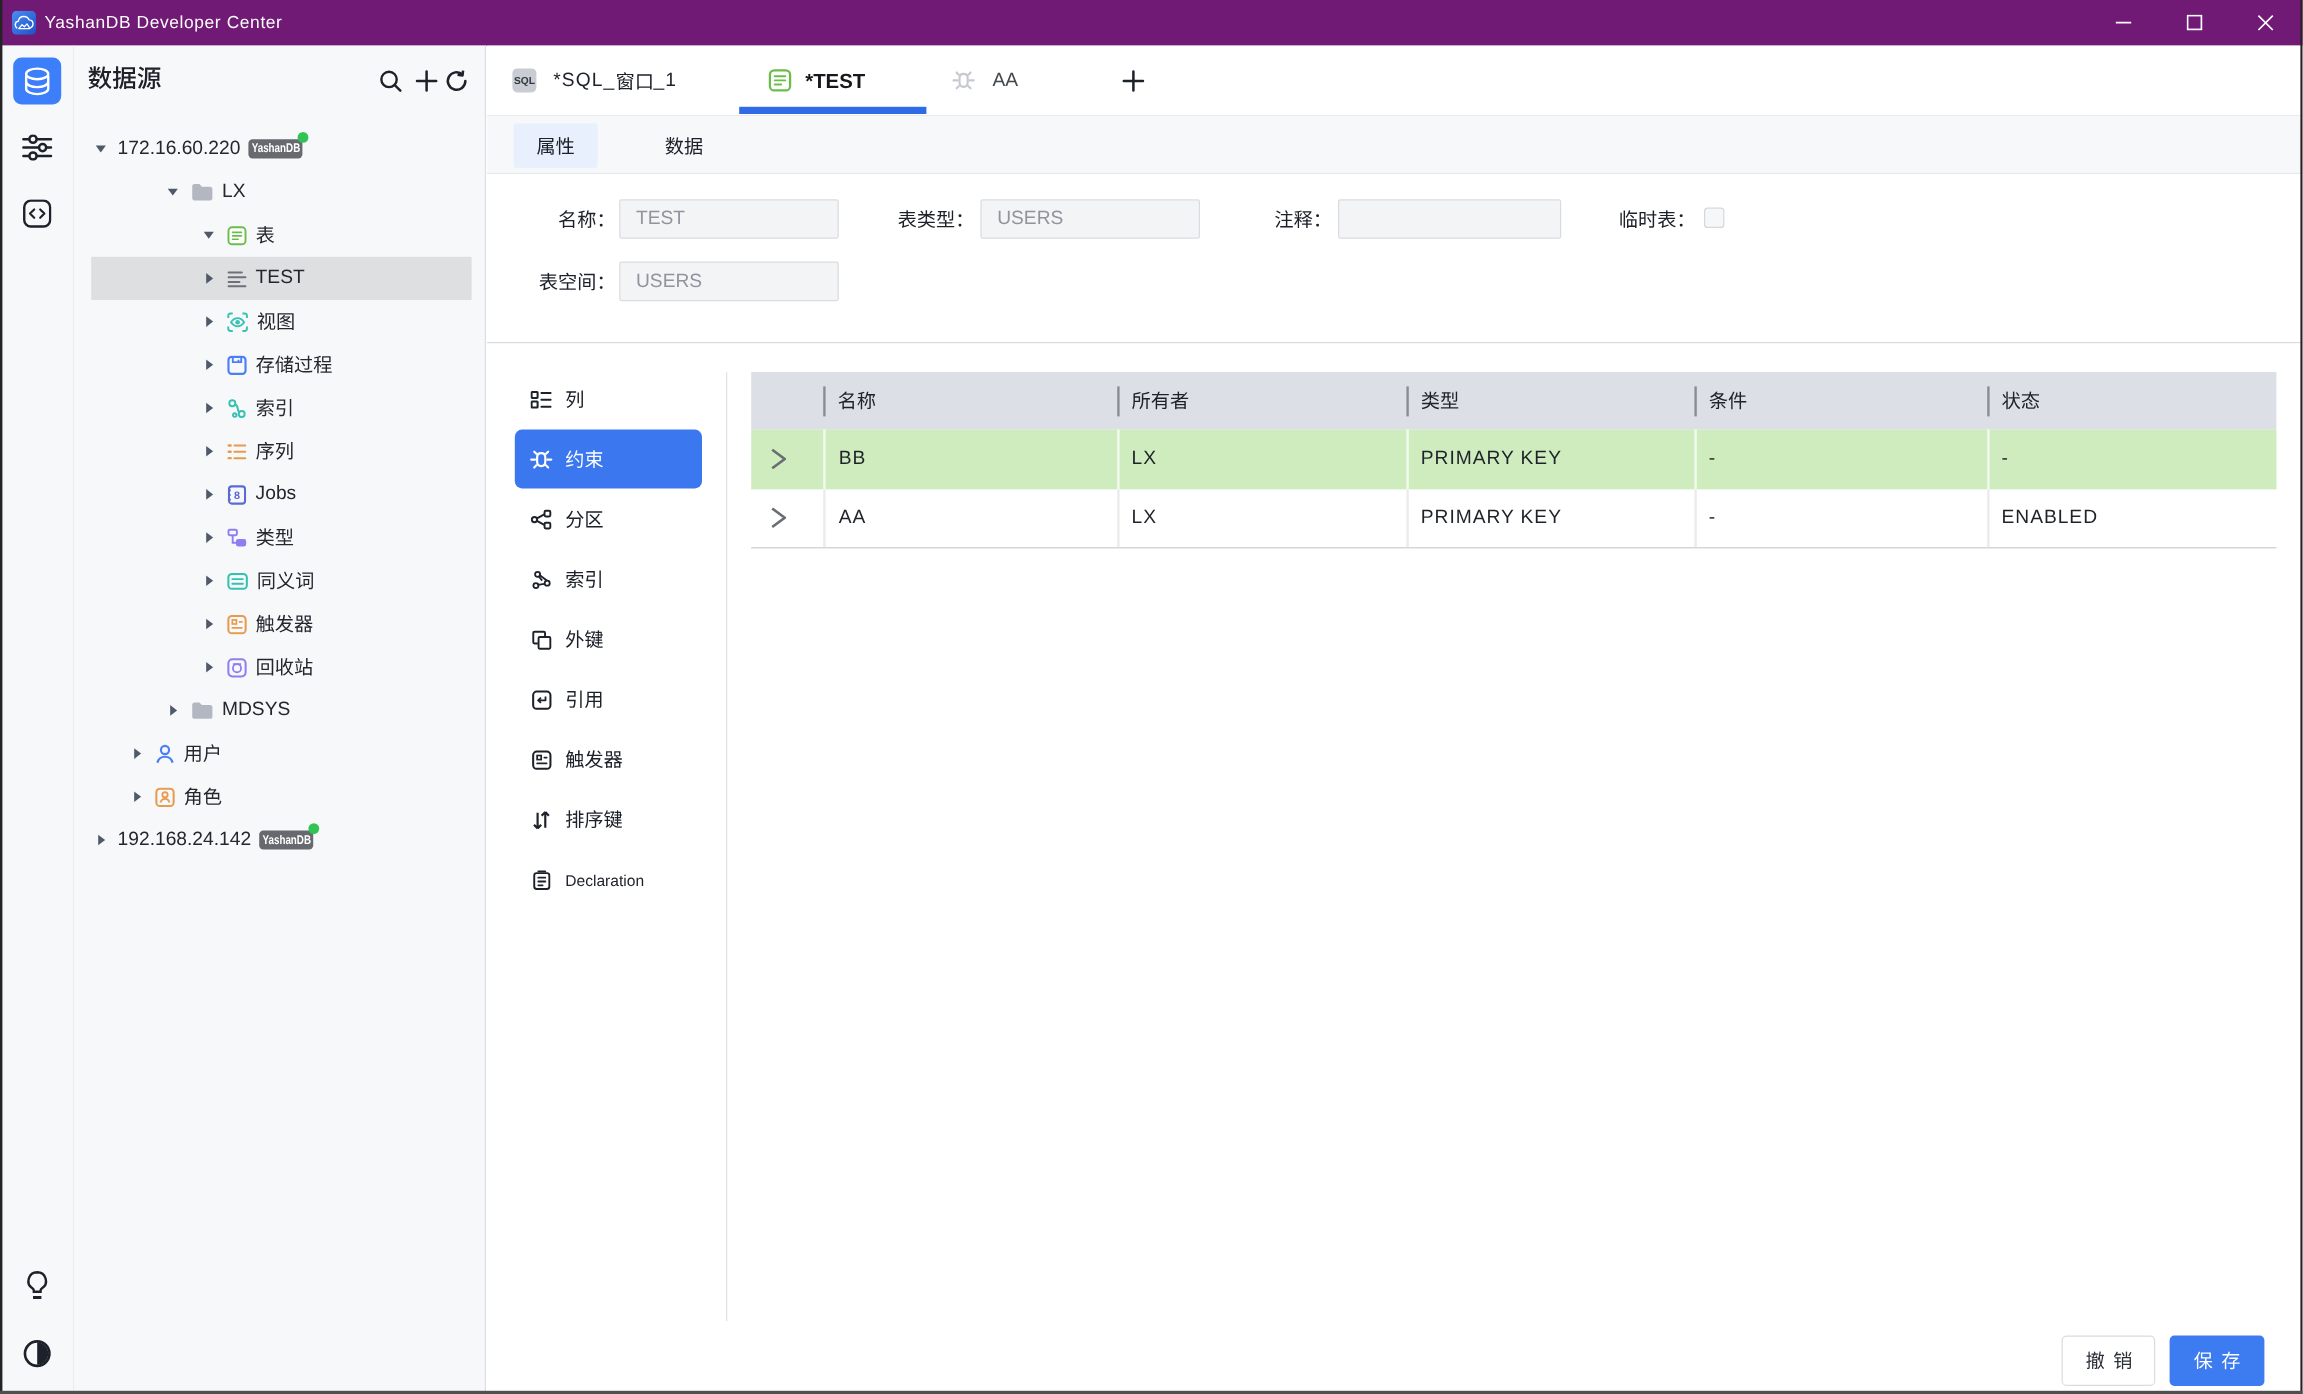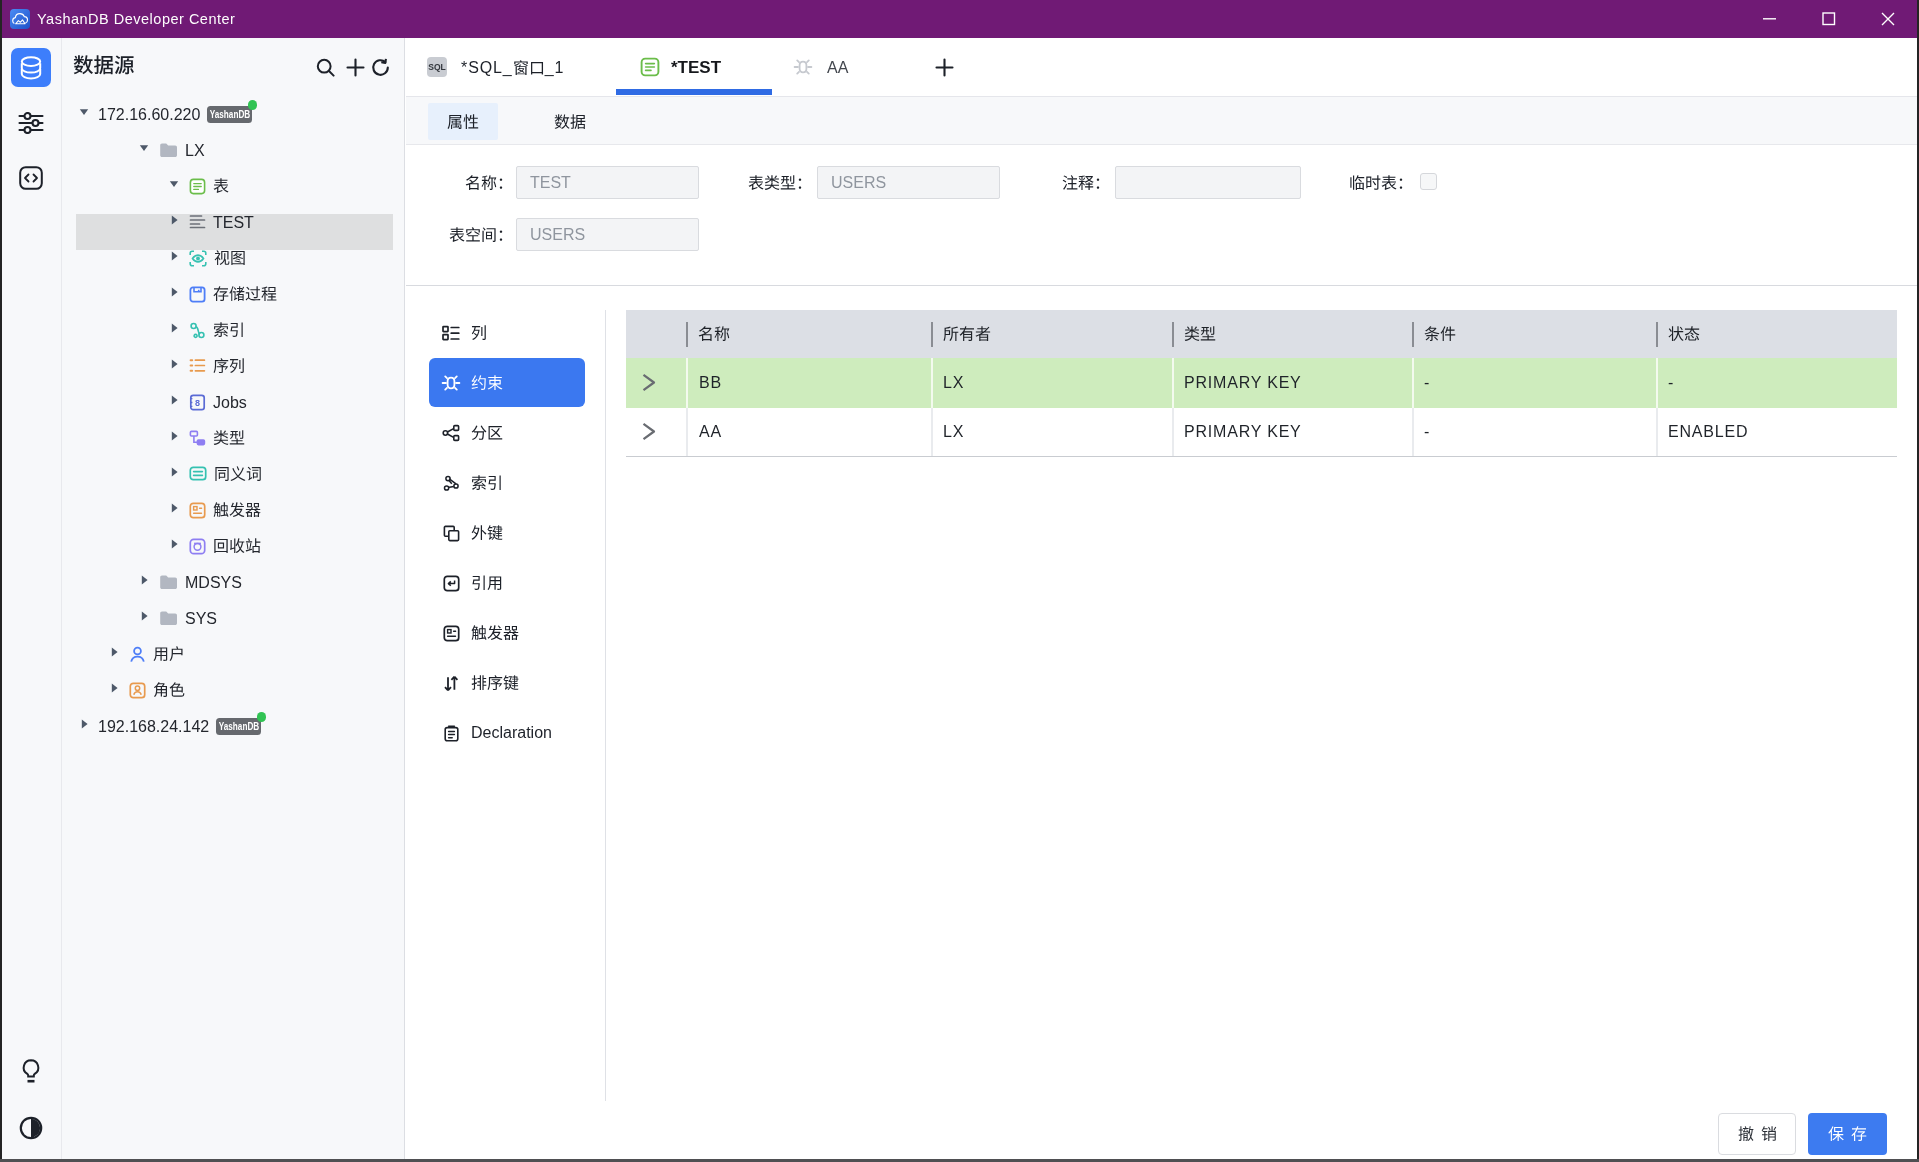--- a/index.html
+++ b/index.html
@@ -2,40 +2,40 @@
 <html><head><meta charset="utf-8"><title>YashanDB Developer Center</title><style>
 *{margin:0;padding:0;box-sizing:border-box}
 html,body{width:1919px;height:1162px;overflow:hidden}
 body{font-family:"Liberation Sans",sans-serif;background:#fff}
 #win{position:relative;width:1919px;height:1162px;background:#fff;overflow:hidden}
 svg.cg{display:inline-block;fill:currentColor;vertical-align:-0.144em}
 .tbar{position:absolute;left:0;top:0;width:1919px;height:38px;background:#701a75}
 .abar{position:absolute;left:0;top:38px;width:62px;height:1124px;background:#f7f8fa;border-right:1px solid #e8e9ed}
 .ab-ic{position:absolute;left:0;width:62px;display:flex;justify-content:center}
 .spanel{position:absolute;left:62px;top:38px;width:343px;height:1124px;background:#f7f8fa;border-right:1px solid #dcdee3}
-.trow{height:36px;display:flex;align-items:flex-start;font-size:16px;color:#24272e}
+.trow{height:36px;display:flex;align-items:center;font-size:16px;color:#24272e}
 .trow.sel{background:#dedfe0;margin:0 12px 0 14px;padding-left:91px!important}
 .tar{width:14px;display:flex;justify-content:center;align-items:center;flex:none}
 .tic{margin-left:8px;display:flex;align-items:center;flex:none}
 .tlb{margin-left:7px;white-space:nowrap;display:flex;align-items:center}
 .bwr{position:relative;margin-left:7px;flex:none;display:inline-flex;align-items:center}
 .bdg{width:45px;height:16.5px;background:#66696e;color:#fff;font-size:10.5px;font-weight:bold;
  border-radius:3.5px;display:flex;align-items:center;justify-content:center}
 .bdg i{font-style:normal;transform:scaleX(.78)}
 .dot{position:absolute;right:-5px;top:-6px;width:9.5px;height:9.5px;border-radius:50%;background:#31c353}
 .content{position:absolute;left:406px;top:38px;width:1513px;height:1124px;background:#fff}
 .tabbar{position:absolute;left:0;top:0;width:1513px;height:59px;border-bottom:1px solid #e5e6eb}
 .subtabs{position:absolute;left:0;top:59px;width:1513px;height:48px;background:#f7f8fa;border-bottom:1px solid #e7e8ec;display:flex;align-items:center}
 .stab{height:37px;margin-top:2px;display:flex;align-items:center;justify-content:center;width:70px;font-size:16px;color:#1d2129}
 .stab.on{background:#e7f0fc;border-radius:2px;margin-left:22px}
 .stab:not(.on){margin-left:37px}
 .form{position:absolute;left:0;top:107px;width:1513px;height:141px;border-bottom:1px solid #d8dadf}
 .inp{position:absolute;height:33px;background:#f3f4f6;border:1px solid #d9dbdf;border-radius:2px;
  font-size:16px;color:#8f959e;display:flex;align-items:center;padding-left:13px}
-.mitem{position:absolute;left:0;width:199px;height:50px;display:flex;align-items:center;font-size:16px;color:#1d2129}
+.mitem{position:absolute;left:0;width:199px;height:50px;display:flex;align-items:center;font-size:13px;color:#1d2129}
 .mic{width:20px;margin-left:35px;margin-right:10px;display:flex;justify-content:center;align-items:center;flex:none}
 .msel{left:23px;width:156px;height:49px;border-radius:6px;background:#3b78f0;color:#fff}
 .msel .mic{margin-left:12px}
 .mitem span:last-child{display:flex;align-items:center}
 .tbl{position:absolute;left:220px;top:272px;width:1271px}
 .thead{position:relative;height:48px;background:#dcdfe5}
 .hsep{position:absolute;top:12px;width:2px;height:25px;background:#8a8d93}
 .hc{position:absolute;top:0;height:100%;display:flex;align-items:center;font-size:16px;color:#1f2329}
 .trw{position:relative;height:50px}
 .trw .hc{letter-spacing:.8px}
@@ -450,33 +450,20 @@
               <path d="M3.8 1.6 9.6 6l-5.8 4.4z" fill="#4e5969"></path>
             </svg>
           </span>
           <span class="tic">
             <svg width="19" height="16" viewBox="0 0 19 16" style="">
               <path d="M1.2 3.2c0-1 .8-1.8 1.8-1.8h4.2l2 2.2h7c1 0 1.8.8 1.8 1.8v7.8c0 1-.8 1.8-1.8 1.8H3c-1 0-1.8-.8-1.8-1.8z" fill="#b2b7c1"></path>
             </svg>
           </span>
           <span class="tlb">MDSYS</span>
         </div>
-        <div class="trow" style="padding-left:75px">
-          <span class="tar">
-            <svg width="12" height="12" viewBox="0 0 12 12" style="">
-              <path d="M3.8 1.6 9.6 6l-5.8 4.4z" fill="#4e5969"></path>
-            </svg>
-          </span>
-          <span class="tic">
-            <svg width="19" height="16" viewBox="0 0 19 16" style="">
-              <path d="M1.2 3.2c0-1 .8-1.8 1.8-1.8h4.2l2 2.2h7c1 0 1.8.8 1.8 1.8v7.8c0 1-.8 1.8-1.8 1.8H3c-1 0-1.8-.8-1.8-1.8z" fill="#b2b7c1"></path>
-            </svg>
-          </span>
-          <span class="tlb">SYS</span>
-        </div>
         <div class="trow" style="padding-left:45px">
           <span class="tar">
             <svg width="12" height="12" viewBox="0 0 12 12" style="">
               <path d="M3.8 1.6 9.6 6l-5.8 4.4z" fill="#4e5969"></path>
             </svg>
           </span>
           <span class="tic">
             <svg width="17" height="17" viewBox="0 0 17 17" style="">
               <g fill="none" stroke="#4e7ef7" stroke-width="1.8">
                 <circle cx="8.5" cy="5" r="3.4"></circle>

